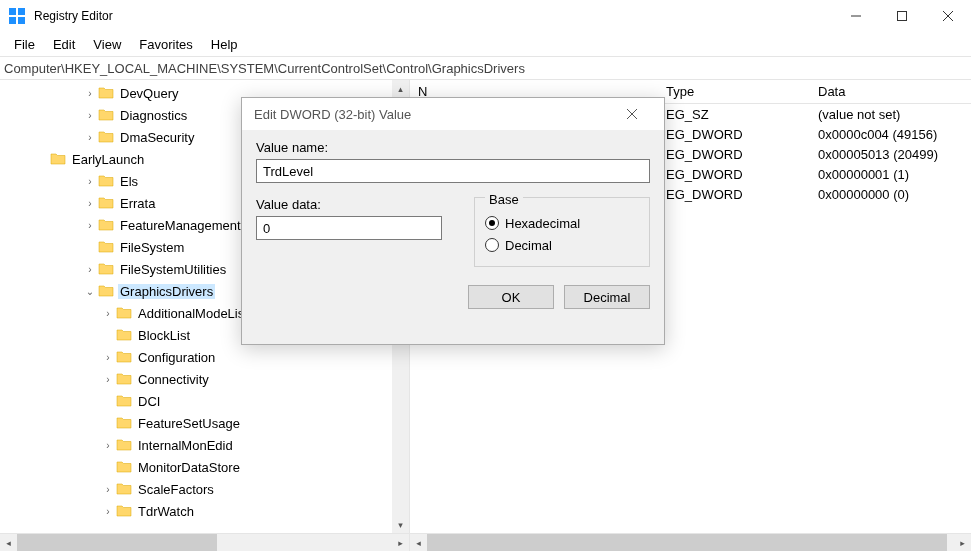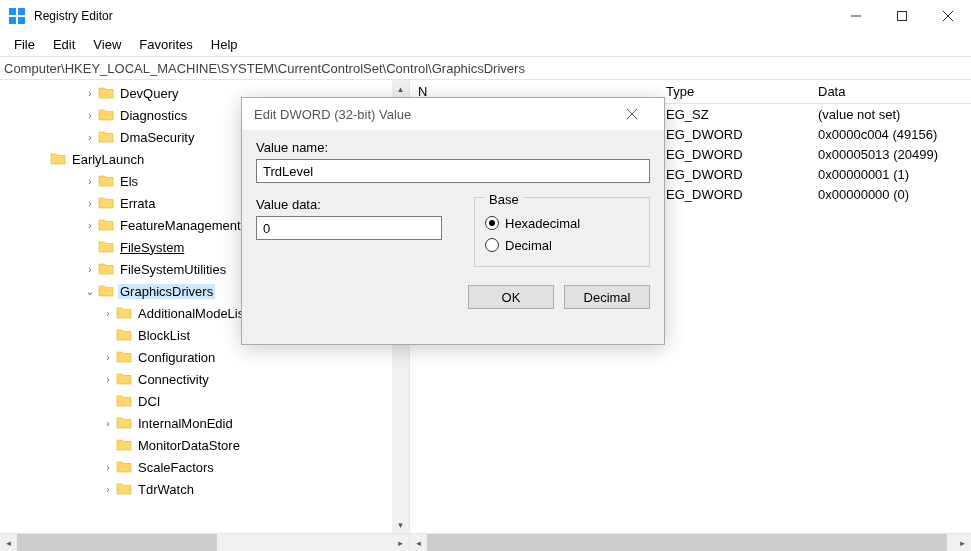--- a/index.html
+++ b/index.html
@@ -165,21 +165,21 @@
         </div>
         <div class="tree-row" style="padding-left: 82px;">
           <span class="chev">›</span>
           <span class="folder">
             <svg width="16" height="16" viewBox="0 0 16 16">
               <path d="M1 3 L6 3 L7.5 4.5 L15 4.5 L15 13 L1 13 Z" fill="#ffd76b" stroke="#d9a400" stroke-width="0.5"></path>
             </svg>
           </span>
           <span class="label-wrap"><span>FeatureManagement</span></span>
         </div>
-        <div class="tree-row" style="padding-left: 82px; text-decoration: underline;">
+        <div class="tree-row" style="padding-left: 82px;">
           <span class="chev"></span>
           <span class="folder">
             <svg width="16" height="16" viewBox="0 0 16 16">
               <path d="M1 3 L6 3 L7.5 4.5 L15 4.5 L15 13 L1 13 Z" fill="#ffd76b" stroke="#d9a400" stroke-width="0.5"></path>
             </svg>
           </span>
           <span class="label-wrap"><span>FileSystem</span></span>
         </div>
         <div class="tree-row" style="padding-left: 82px;">
           <span class="chev">›</span>
@@ -236,20 +236,29 @@
           <span class="label-wrap"><span>Connectivity</span></span>
         </div>
         <div class="tree-row" style="padding-left: 100px;">
           <span class="chev"></span>
           <span class="folder">
             <svg width="16" height="16" viewBox="0 0 16 16">
               <path d="M1 3 L6 3 L7.5 4.5 L15 4.5 L15 13 L1 13 Z" fill="#ffd76b" stroke="#d9a400" stroke-width="0.5"></path>
             </svg>
           </span>
           <span class="label-wrap"><span>DCI</span></span>
+        </div>
+        <div class="tree-row" style="padding-left: 100px;">
+          <span class="chev"></span>
+          <span class="folder">
+            <svg width="16" height="16" viewBox="0 0 16 16">
+              <path d="M1 3 L6 3 L7.5 4.5 L15 4.5 L15 13 L1 13 Z" fill="#ffd76b" stroke="#d9a400" stroke-width="0.5"></path>
+            </svg>
+          </span>
+          <span class="label-wrap"><span>FeatureSetUsage</span></span>
         </div>
         <div class="tree-row" style="padding-left: 100px;">
           <span class="chev">›</span>
           <span class="folder">
             <svg width="16" height="16" viewBox="0 0 16 16">
               <path d="M1 3 L6 3 L7.5 4.5 L15 4.5 L15 13 L1 13 Z" fill="#ffd76b" stroke="#d9a400" stroke-width="0.5"></path>
             </svg>
           </span>
           <span class="label-wrap"><span>InternalMonEdid</span></span>
         </div>

